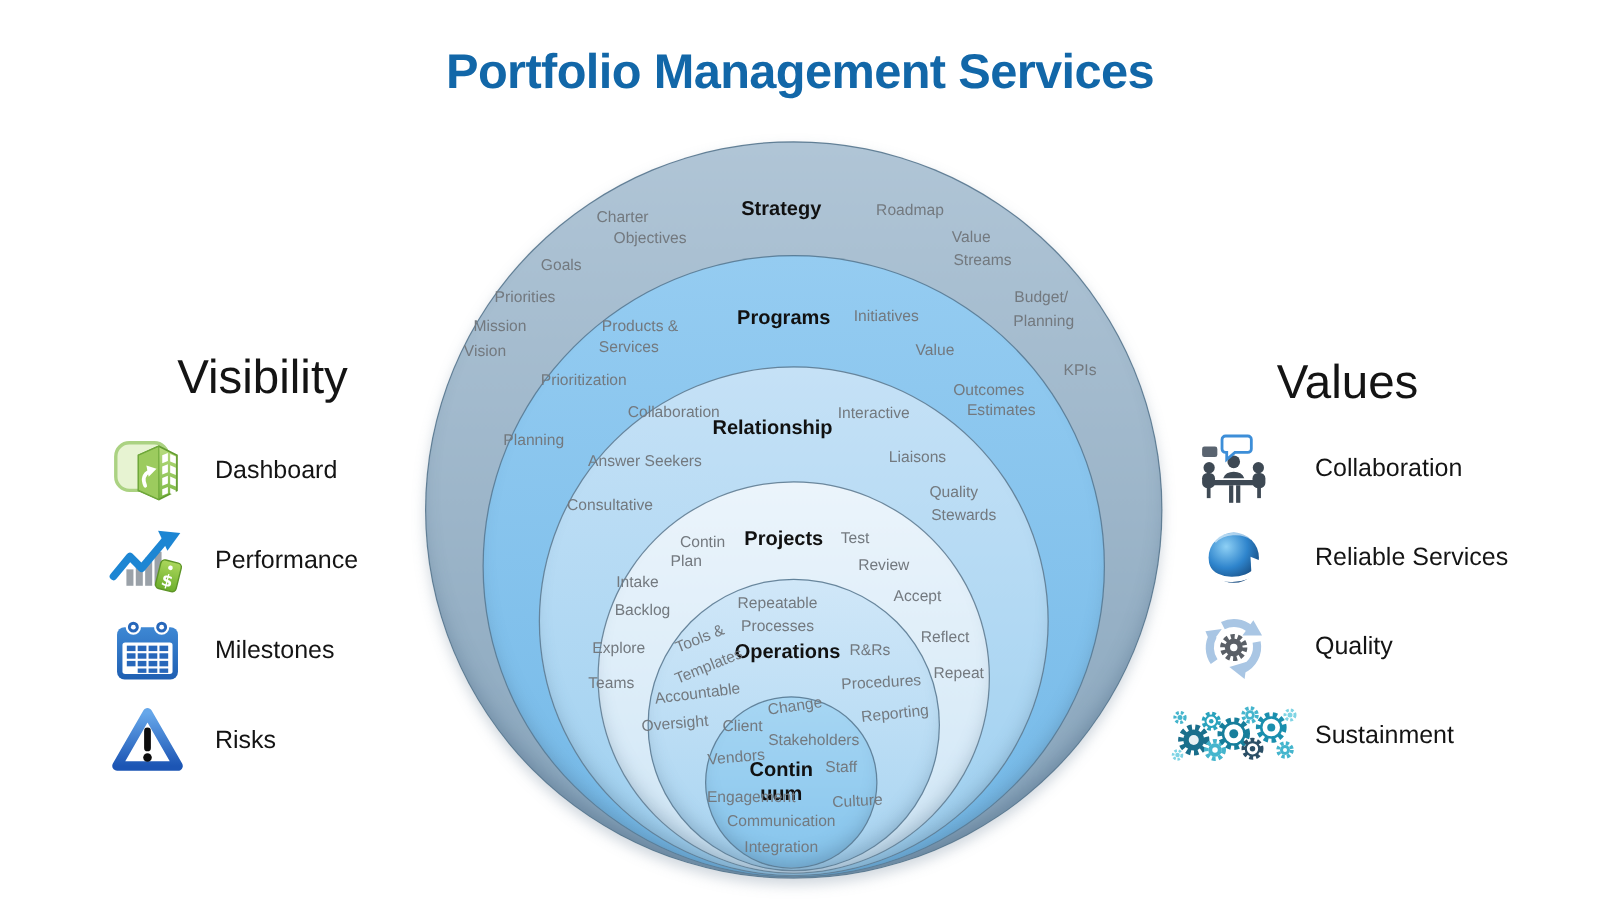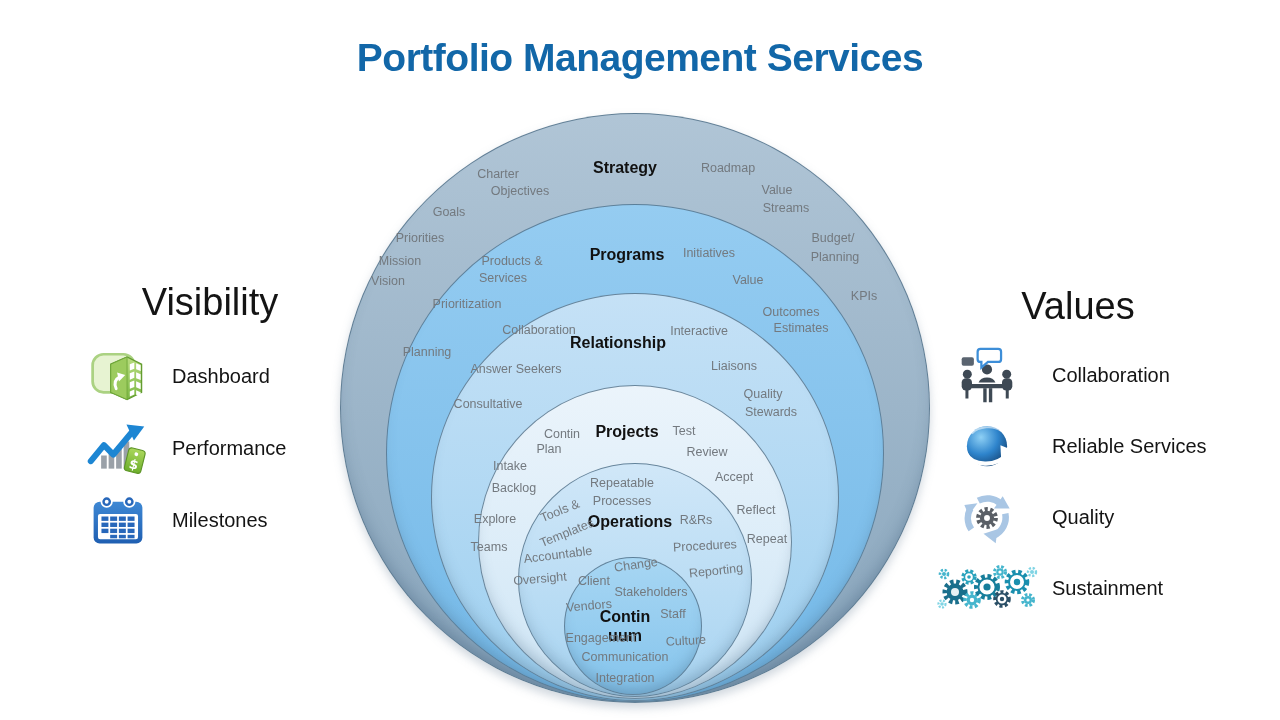--- a/index.html
+++ b/index.html
@@ -209,20 +209,36 @@
               <circle cx="45" cy="10" r="6"></circle>
       </g>
       <g fill="#ffffff">
               <circle cx="19" cy="10" r="2.2"></circle>
               <circle cx="45" cy="10" r="2.2"></circle>
             </g>
     </svg>
   </span>
         <span class="panel-label">Milestones</span>
       </div>
+      <div class="panel-item">
+        <span class="icon-wrap">
+    <svg width="58" height="56" viewBox="0 0 64 62">
+      <defs>
+        <linearGradient id="triG" x1="0" y1="0" x2="0" y2="1">
+          <stop offset="0" stop-color="#66a7ea"></stop>
+                <stop offset="1" stop-color="#1c55b4"></stop>
+        </linearGradient>
+      </defs>
+      <path d="M32 7 L59 54 L5 54 Z" fill="#ffffff" stroke="url(#triG)" stroke-width="8.5" stroke-linejoin="round"></path>
+      <path d="M32 23 v15" stroke="#0d0d0d" stroke-width="6" stroke-linecap="round"></path>
+      <circle cx="32" cy="46.5" r="3.8" fill="#0d0d0d"></circle>
+    </svg>
+  </span>
+        <span class="panel-label">Risks</span>
+      </div>
     </div>
 
   <div class="panel-heading" id="values-heading">Values</div>
   <div class="panel-items" id="right-items">
       <div class="panel-item">
         <span class="icon-wrap">
     <svg width="64" height="60" viewBox="0 0 68 64">
       <g fill="#3e4954">
         <rect x="7" y="12" width="13" height="9" rx="2" fill="#5a6470"></rect>
         <circle cx="34" cy="25" r="5.4"></circle>

